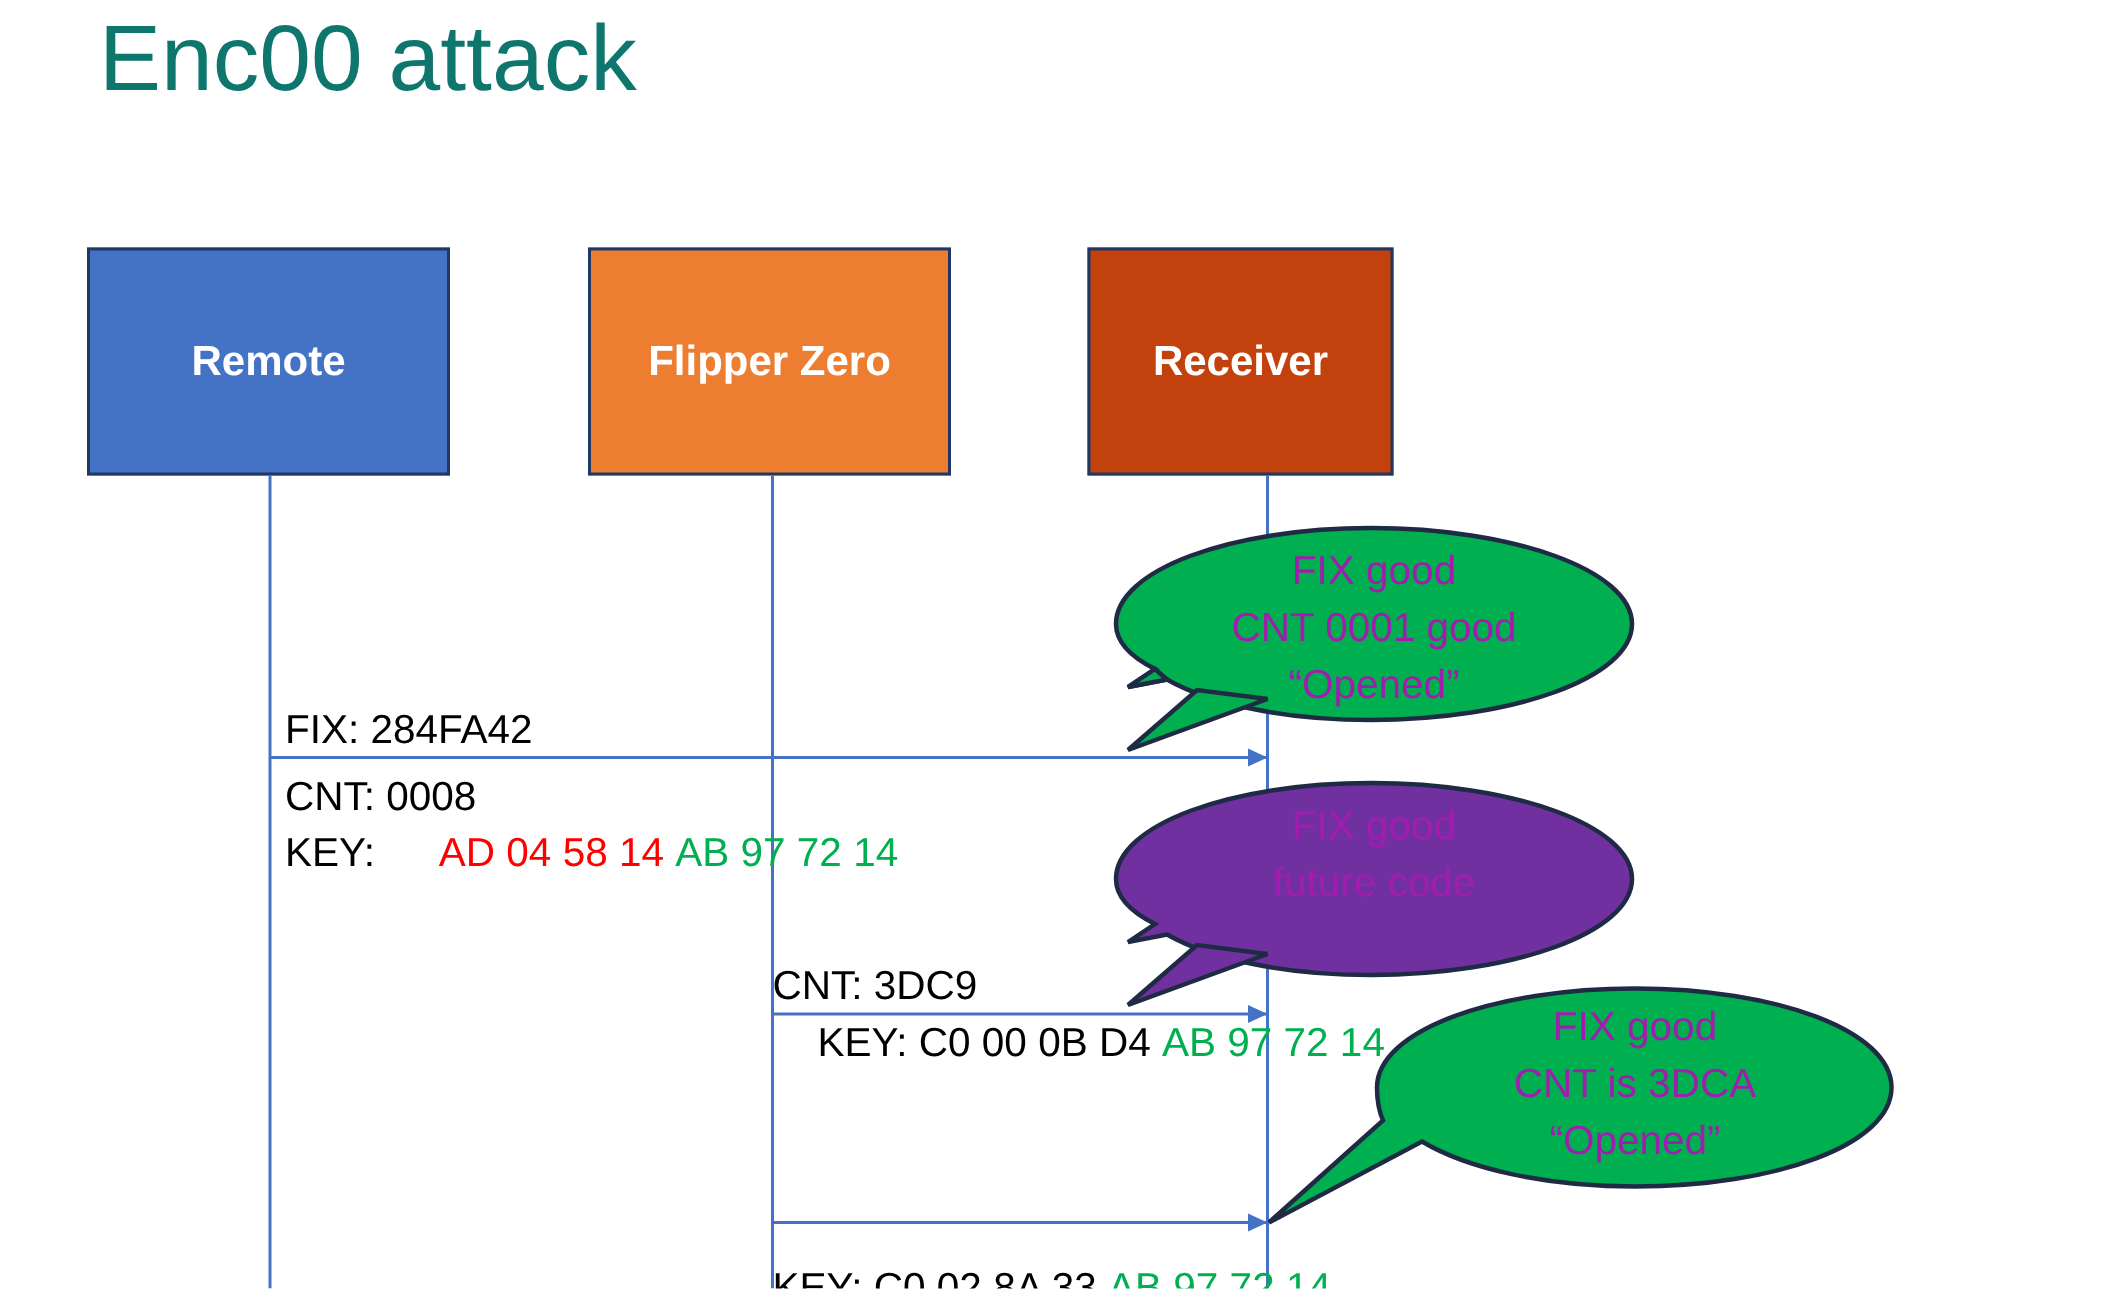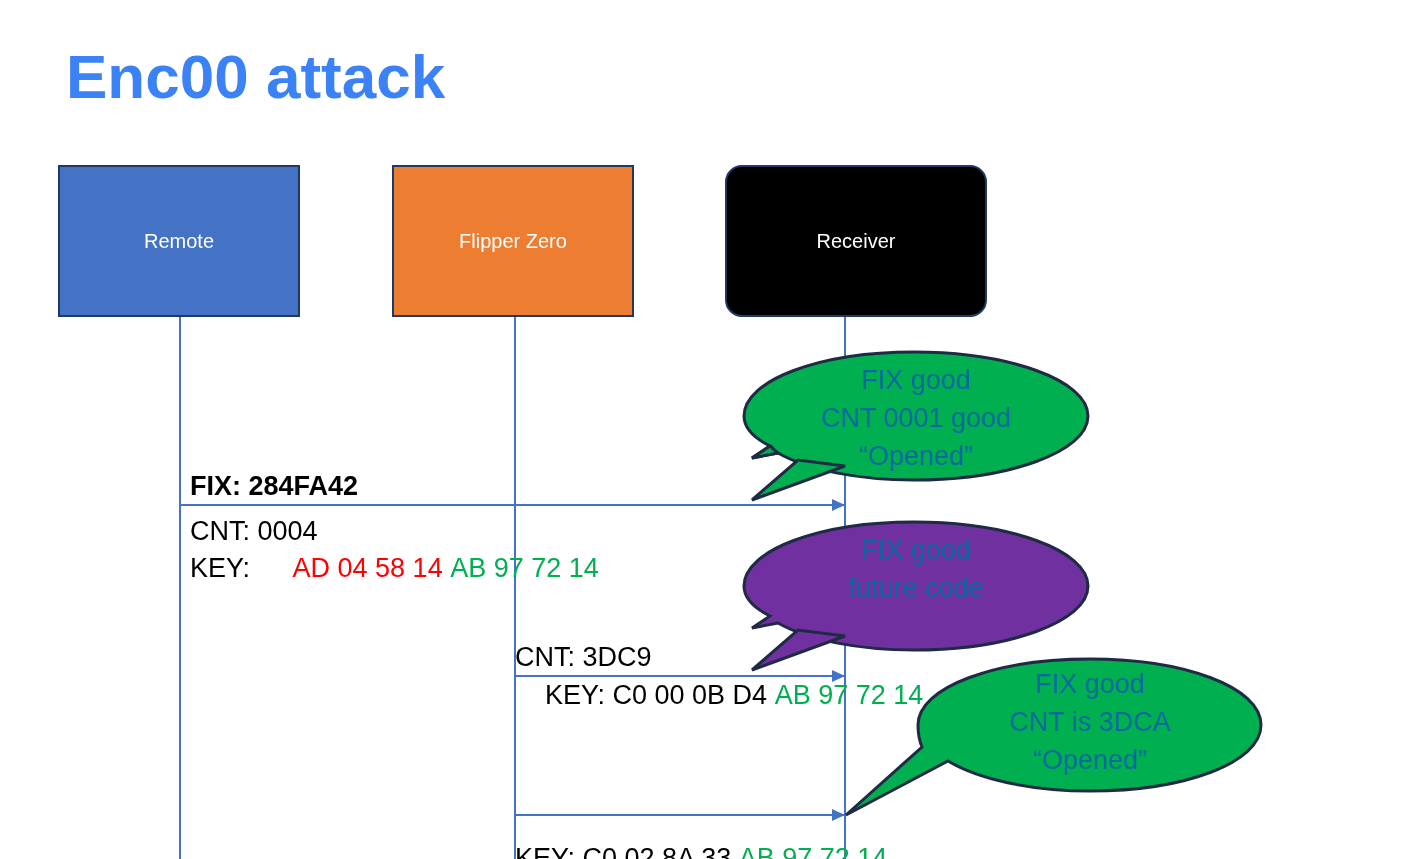--- a/index.html
+++ b/index.html
@@ -22,46 +22,45 @@
     height: 859px;
   }
 
   
   #slide-title {
     position: absolute;
     left: 66px;
     top: 2px;
     font-size: 62px;
     line-height: 76px;
-    font-weight: 700;
-    color: #3b82f6;
+    font-weight: 400;
+    color: #0f766e;
     letter-spacing: 0px;
     white-space: nowrap;
-    margin-top: 37px;
   }
 
   
   .actor-box {
     position: absolute;
     box-sizing: border-box;
     border: 2px solid #1F3864;
     display: flex;
     align-items: center;
     justify-content: center;
   }
   .actor-label {
     color: #ffffff;
-    font-size: 20px;
+    font-size: 28px;
     line-height: 28px;
-    font-weight: 400;
+    font-weight: 700;
     white-space: nowrap;
   }
   #actor-remote  { left: 58px;  top: 165px; width: 242px; height: 152px; background: #4472C4; }
   #actor-flipper { left: 392px; top: 165px; width: 242px; height: 152px; background: #ED7D31; }
-  #actor-receiver{ left: 725px; top: 165px; width: 262px; height: 152px; background: #000000; border-radius: 17px; }
+  #actor-receiver{ left: 725px; top: 165px; width: 204px; height: 152px; background: #c2410c; }
 
   
   .lifeline {
     position: absolute;
     width: 2px;
     background: #4472C4;
   }
   #lifeline-remote   { left: 179px; top: 317px; height: 542px; }
   #lifeline-flipper  { left: 514px; top: 317px; height: 542px; }
   #lifeline-receiver { left: 844px; top: 317px; height: 542px; }
@@ -91,39 +90,39 @@
     position: absolute;
     font-size: 27px;
     line-height: 38px;
     color: #000000;
     white-space: nowrap;
   }
   .red   { color: #FF0000; margin-left: 35px; }
   .green { color: #00B050; }
   .black { color: #000000; }
 
-  #msg1-fix { left: 190px; top: 467px; font-weight: bold; }
+  #msg1-fix { left: 190px; top: 467px; }
   #msg1-cnt { left: 190px; top: 512px; }
   #msg1-key { left: 190px; top: 549px; }
   #msg2-cnt { left: 515px; top: 638px; }
   #msg2-key { left: 515px; top: 676px; margin-left: 30px; }
   #msg3-cnt { left: 515px; top: 777px; }
   #msg3-key { left: 515px; top: 815px; margin-top: 24px; }
 
   
   .callout {
     position: absolute;
   }
   .callout svg { display: block; }
   .callout-text {
     position: absolute;
     left: 0;
     width: 100%;
     text-align: center;
-    color: #0369a1;
+    color: #a21caf;
     font-size: 27px;
     line-height: 38px;
     pointer-events: none;
   }
   #callout-1 { left: 740px; top: 348px; width: 352px; height: 160px; }
   #callout-1 .callout-text { top: 13px; }
   #callout-2 { left: 740px; top: 518px; width: 352px; height: 160px; }
   #callout-2 .callout-text { top: 13px; }
   #callout-3 { left: 840px; top: 655px; width: 425px; height: 165px; }
   #callout-3 .callout-text { top: 10px; left: 75px; width: 350px; }
@@ -144,21 +143,21 @@
   <div class="actor-box" id="actor-receiver">
     <span class="actor-label">Receiver</span>
   </div>
 
   <div class="lifeline" id="lifeline-remote"></div>
   <div class="lifeline" id="lifeline-flipper"></div>
   <div class="lifeline" id="lifeline-receiver"></div>
 
   <div class="msg-arrow" id="arrow-1"></div>
   <div class="msg-text" id="msg1-fix">FIX: 284FA42</div>
-  <div class="msg-text" id="msg1-cnt">CNT: 0004</div>
+  <div class="msg-text" id="msg1-cnt">CNT: 0008</div>
   <div class="msg-text" id="msg1-key"><span class="black">KEY: </span><span class="red">AD 04 58 14</span><span class="black">&nbsp;</span><span class="green">AB 97 72 14</span></div>
 
   <div class="msg-arrow" id="arrow-2"></div>
   <div class="msg-text" id="msg2-cnt">CNT: 3DC9</div>
   <div class="msg-text" id="msg2-key"><span class="black">KEY: </span><span class="black">C0 00 0B D4</span><span class="black">&nbsp;</span><span class="green">AB 97 72 14</span></div>
 
   <div class="msg-arrow" id="arrow-3"></div>
   <div class="msg-text" id="msg3-key"><span class="black">KEY: </span><span class="black">C0 02 8A 33</span><span class="black">&nbsp;</span><span class="green">AB 97 72 14</span></div>
 
   <div class="callout" id="callout-1">

